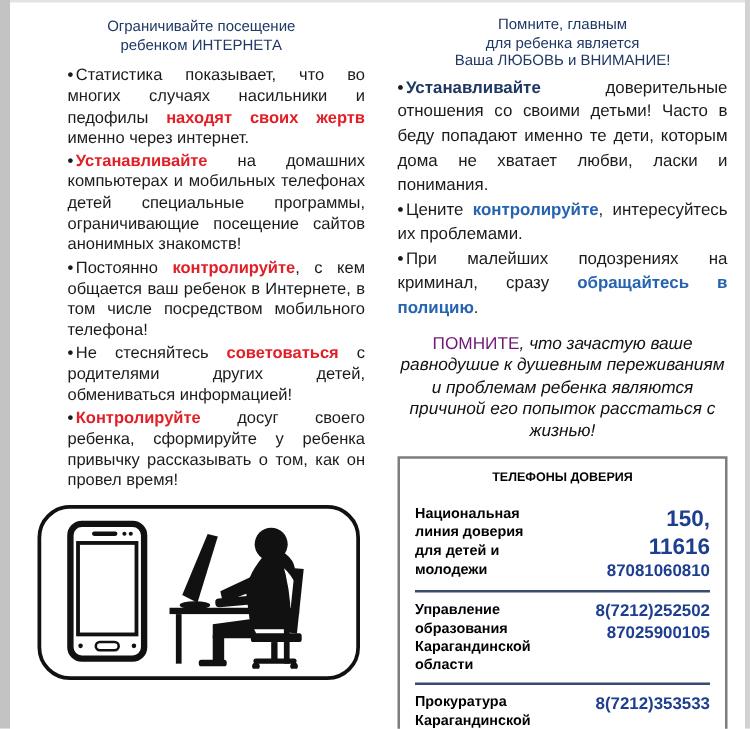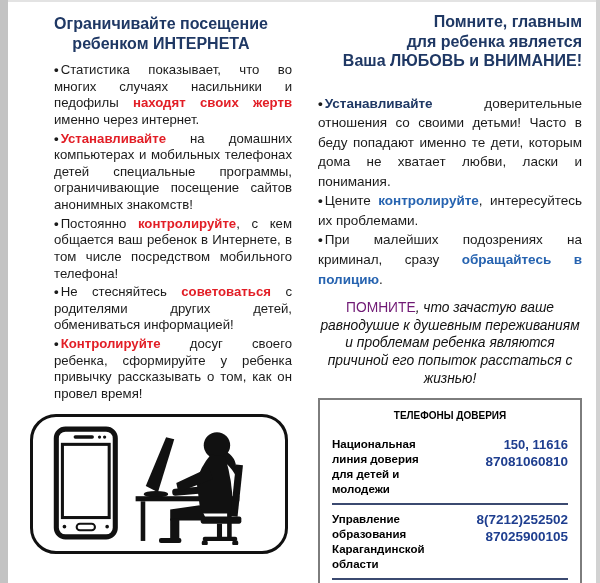--- a/index.html
+++ b/index.html
@@ -12,23 +12,23 @@
   }
   .edge { position:absolute; top:0; height:583px; background:#c3c3c3; }
   .edge.left  { left:0; width:8px; }
   .edge.right { right:0; width:4px; background:#d2d2d2; }
   .topline { position:absolute; top:0; left:8px; right:4px; height:2px; background:#e3e3e3; }
 
   .col { position:absolute; }
   .col-left  { left:30px;  top:14px; width:262px; }
   .col-right { left:318px; top:12px; width:264px; }
 
-  .title { color:#1f3864; font-weight:bold; font-size:16px; line-height:1.22; text-align:center; }
+  .title { color:#1f3864; font-weight:normal; font-size:12px; line-height:1.22; text-align:center; }
   .col-left  .title { margin-bottom:9px; }
-  .col-right .title { margin-bottom:23px;text-align:right; }
+  .col-right .title { margin-bottom:4px; }
 
   .bullet {
     margin:0; text-align:justify;
   }
   .col-left .bullet  { font-size:13.2px; line-height:1.26; margin-bottom:2px;margin-left:24px; }
   .col-right .bullet { font-size:13.5px; line-height:1.45; }
   .bullet::before { content:"•"; font-weight:bold; margin-right:2px; }
 
   .em-red  { color:#e21e26; font-weight:bold; }
   .em-navy { color:#1f3864; font-weight:bold; }
@@ -52,21 +52,21 @@
   .phone-box {
     margin-top:11px; width:264px; box-sizing:border-box;
     border:2px solid #7d7d7d; background:#fff;
     padding:8px 12px 10px;
   }
   .phone-title { text-align:center; font-weight:bold; font-size:10px; color:#000; margin:2px 0 9px; }
   .phone-row { display:flex; justify-content:flex-end; padding:7px 0 6px;gap:45px; }
   .phone-row + .phone-row { border-top:2px solid #3b4a70; }
   .phone-label { font-weight:bold; font-size:11.5px; line-height:1.3; color:#000; width:140px; }
   .phone-nums  { text-align:right; font-weight:bold; color:#1e3e8f; font-size:13.5px; line-height:1.25; }
-  .phone-row.first .phone-nums .n0 { font-size:13px; }
+  .phone-row.first .phone-nums .n0 { font-size:18px; }
 </style>
 </head>
 <body>
 
 <div class="edge left"></div>
 <div class="edge right"></div>
 <div class="topline"></div>
 
 <div class="col col-left">
   <div class="title">

